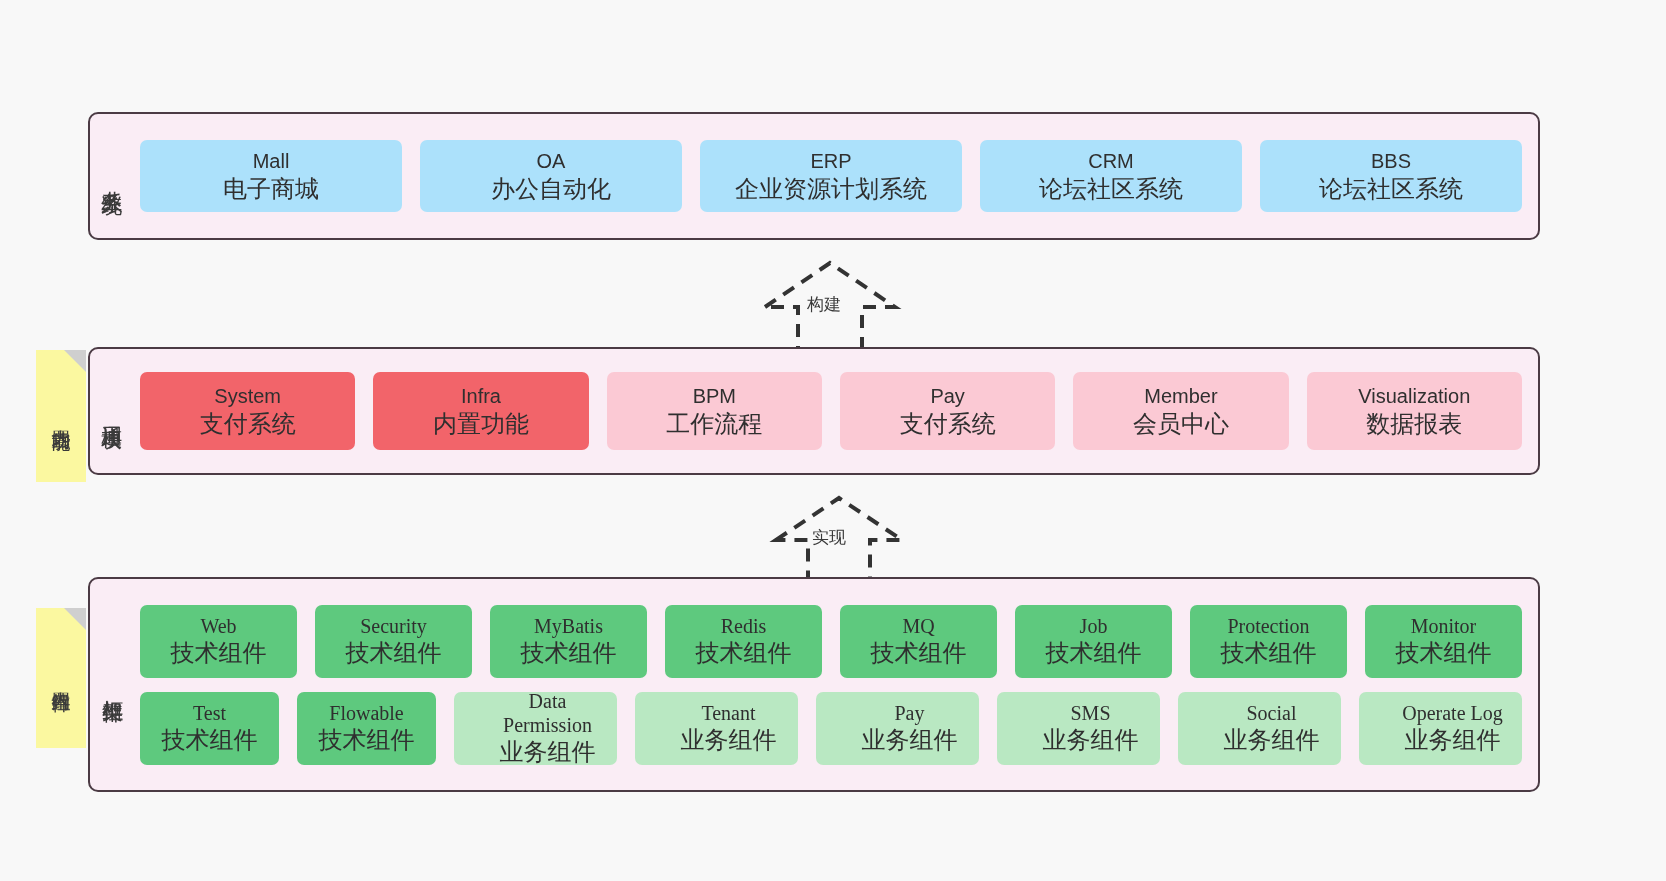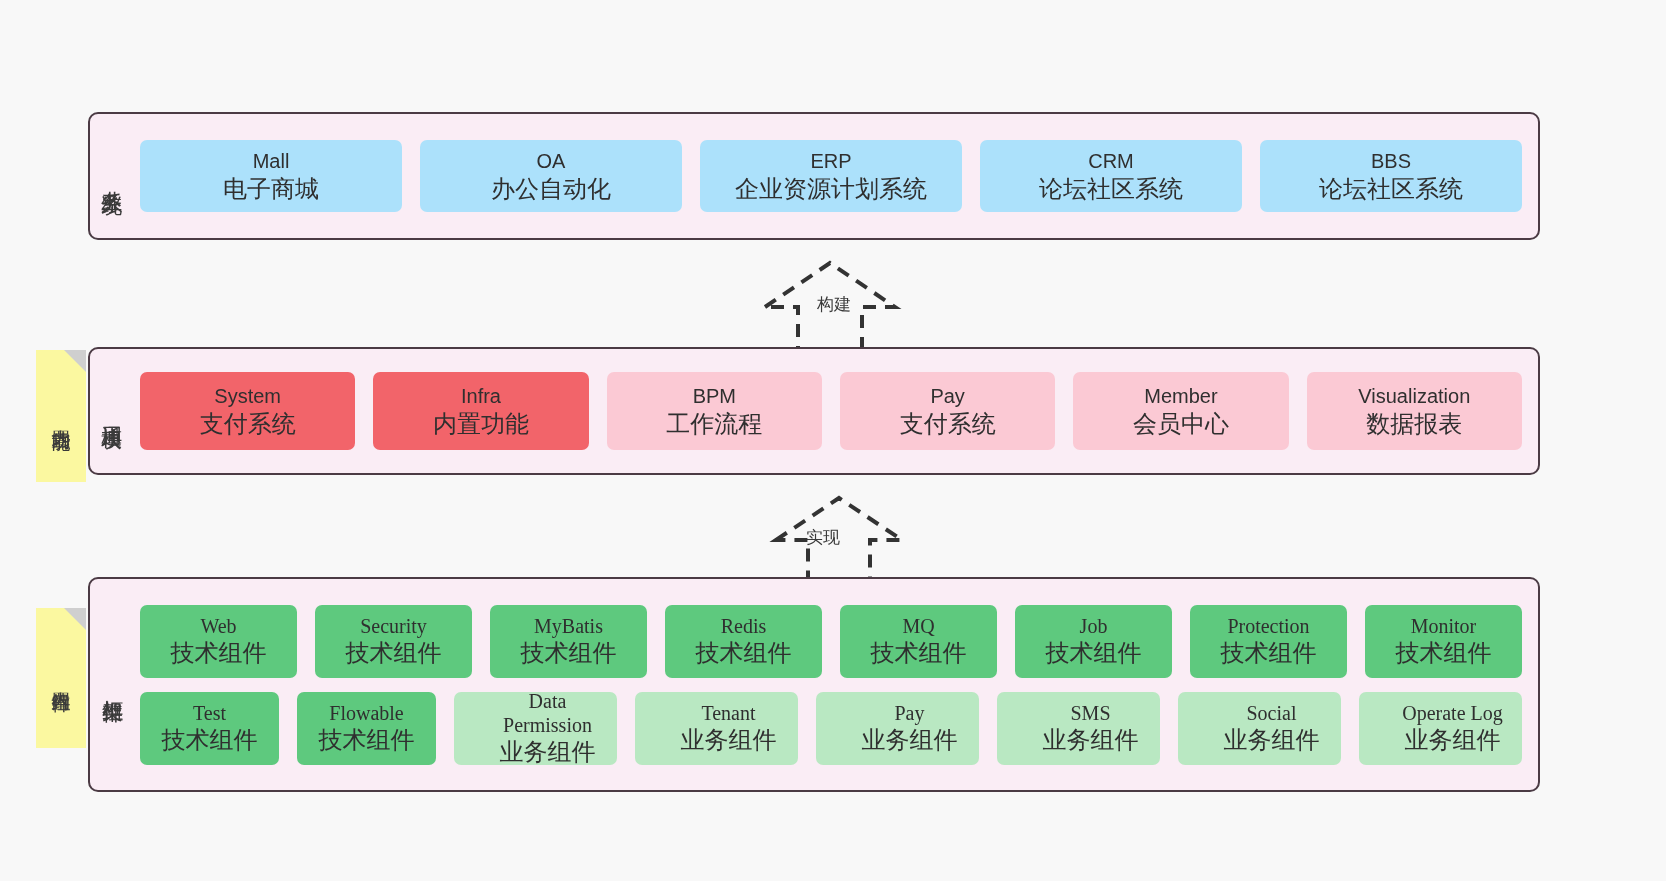--- a/index.html
+++ b/index.html
@@ -122,23 +122,23 @@
   .arrow { position: absolute; }
   .arrow svg { display: block; overflow: visible; }
   .arrow-label {
     position: absolute;
     font-size: 17px;
     color: #3a3a3a;
     background: transparent;
     white-space: nowrap;
   }
   #arrow-build  { left: 755px; top: 257px; }
-  #arrow-build .arrow-label  { left: 62px; top: 36px; }
+  #arrow-build .arrow-label  { left: 52px; top: 36px; }
   #arrow-impl   { left: 768px; top: 492px; }
-  #arrow-impl  .arrow-label  { left: 38px; top: 34px; text-align: center; }
+  #arrow-impl  .arrow-label  { left: 44px; top: 34px; text-align: center; }
 </style>
 </head>
 <body>
 
 <div id="canvas">
 
   <div class="layer" id="layer-business">
     <div class="layer-title">业务系统</div>
     <div class="layer-body">
       <div class="box-row">

